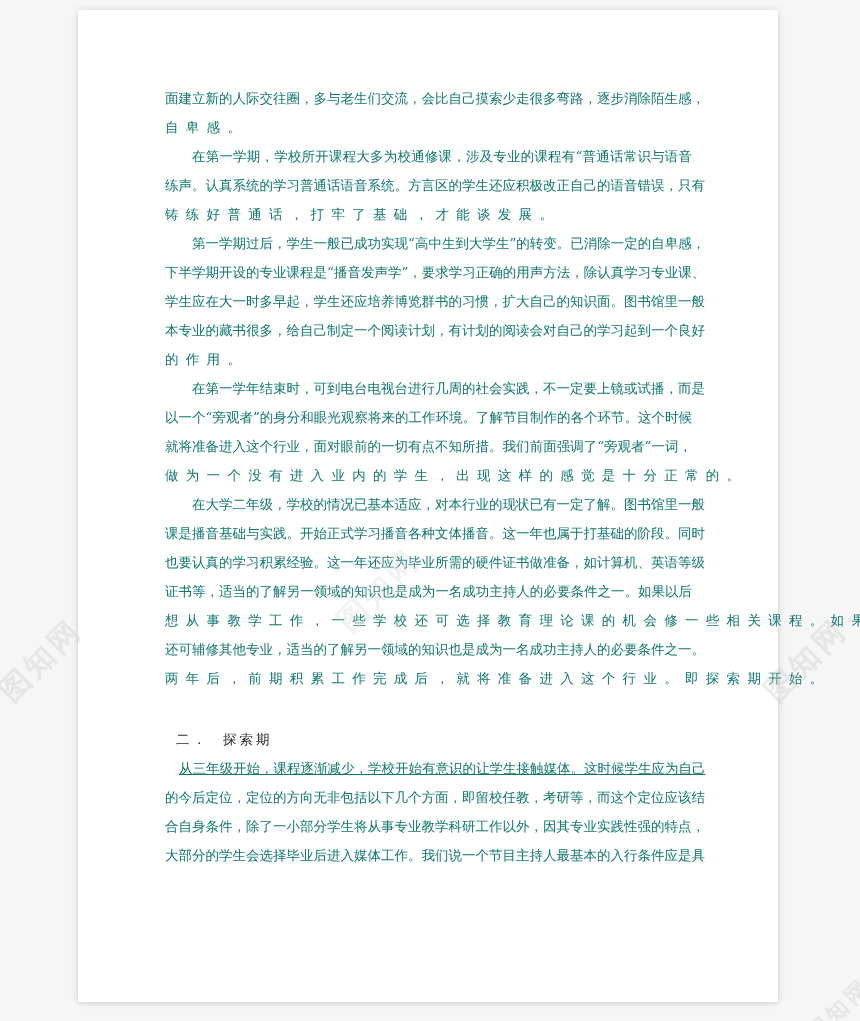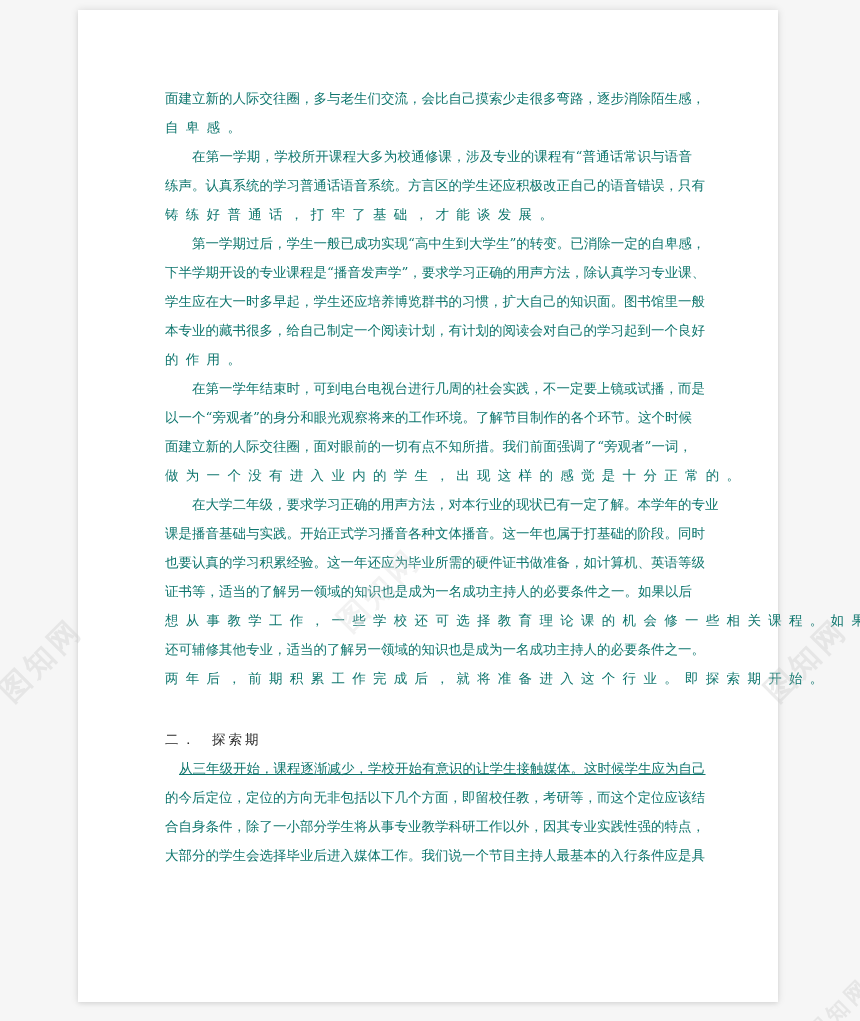--- a/index.html
+++ b/index.html
@@ -50,20 +50,21 @@
   .line.justify.indent1 { width: 513px; }
   .gap { height: 32px; }
   .heading {
     height: 29px;
     line-height: 29px;
     font-size: 13.5px;
     color: #2a2a2a;
     letter-spacing: 3px;
     font-family: "DejaVu Serif", serif;
     white-space: nowrap;
+    margin-left: 11px;
   }
   .heading .num { margin-right: 14px; }
   .watermark {
     position: absolute;
     color: rgba(200,200,200,0.35);
     font-family: "DejaVu Sans", sans-serif;
     font-size: 30px;
     font-weight: bold;
     transform: rotate(-45deg);
     letter-spacing: 4px;
@@ -92,26 +93,26 @@
       <div class="line justify indent2">第一学期过后，学生一般已成功实现“高中生到大学生”的转变。已消除一定的自卑感，</div>
       <div class="line justify">下半学期开设的专业课程是“播音发声学”，要求学习正确的用声方法，除认真学习专业课、</div>
       <div class="line justify">学生应在大一时多早起，学生还应培养博览群书的习惯，扩大自己的知识面。图书馆里一般</div>
       <div class="line justify">本专业的藏书很多，给自己制定一个阅读计划，有计划的阅读会对自己的学习起到一个良好</div>
       <div class="line">的作用。</div>
     </div>
 
     <div>
       <div class="line justify indent2">在第一学年结束时，可到电台电视台进行几周的社会实践，不一定要上镜或试播，而是</div>
       <div class="line justify">以一个“旁观者”的身分和眼光观察将来的工作环境。了解节目制作的各个环节。这个时候</div>
-      <div class="line justify">面建立新的人际交往圈，面对眼前的一切有点不知所措。我们前面强调了“旁观者”一词，</div>
+      <div class="line justify">就将准备进入这个行业，面对眼前的一切有点不知所措。我们前面强调了“旁观者”一词，</div>
       <div class="line">做为一个没有进入业内的学生，出现这样的感觉是十分正常的。</div>
     </div>
 
     <div>
-      <div class="line justify indent2">在大学二年级，要求学习正确的用声方法，对本行业的现状已有一定了解。本学年的专业</div>
+      <div class="line justify indent2">在大学二年级，学校的情况已基本适应，对本行业的现状已有一定了解。图书馆里一般</div>
       <div class="line justify">课是播音基础与实践。开始正式学习播音各种文体播音。这一年也属于打基础的阶段。同时</div>
       <div class="line justify">也要认真的学习积累经验。这一年还应为毕业所需的硬件证书做准备，如计算机、英语等级</div>
       <div class="line justify">证书等，适当的了解另一领域的知识也是成为一名成功主持人的必要条件之一。如果以后</div>
       <div class="line">想从事教学工作，一些学校还可选择教育理论课的机会修一些相关课程。如果有条件</div>
       <div class="line justify">还可辅修其他专业，适当的了解另一领域的知识也是成为一名成功主持人的必要条件之一。</div>
       <div class="line">两年后，前期积累工作完成后，就将准备进入这个行业。即探索期开始。</div>
     </div>
 
     <div class="gap"></div>
 

